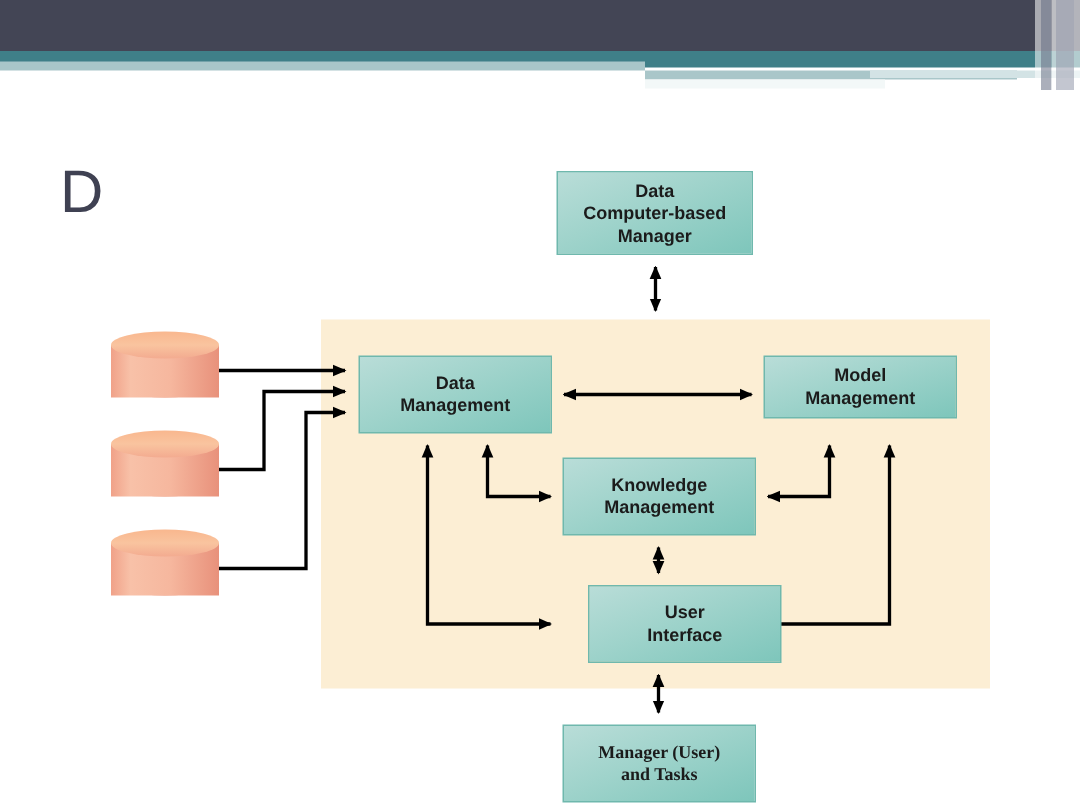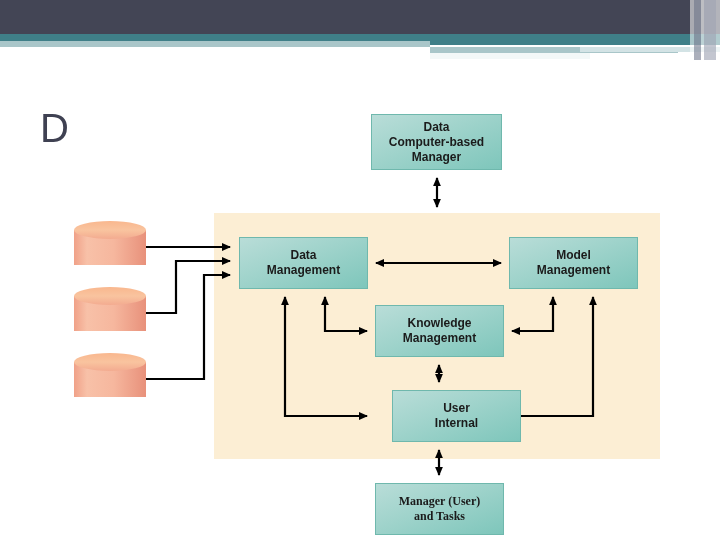--- a/index.html
+++ b/index.html
@@ -109,21 +109,21 @@
     font-size: 12px;
     font-weight: bold;
     color: #1b1b1b;
     line-height: 1.25;
     box-sizing: border-box;
   }
   .node span { display: block; }
 
   #node-other       { left: 371px; top: 54px;  width: 131px; height: 56px; }
   #node-data-mgmt   { left: 239px; top: 177px; width: 129px; height: 52px; }
-  #node-model-mgmt  { left: 509px; top: 177px; width: 129px; height: 52px; }
+  #node-model-mgmt  { left: 509px; top: 177px; width: 129px; height: 42px; }
   #node-knowledge   { left: 375px; top: 245px; width: 129px; height: 52px; text-align: center; }
   #node-user-iface  { left: 375px; top: 330px; width: 129px; height: 52px; margin-left: 17px; }
   #node-manager     { left: 375px; top: 423px; width: 129px; height: 52px; font-family: Liberation Serif, serif; }
 
   
   .cylinder {
     position: absolute;
     width: 72px;
     height: 52px;
   }
@@ -269,21 +269,21 @@
   <div class="node" id="node-knowledge">
     <div>
       <span>Knowledge</span>
       <span>Management</span>
     </div>
   </div>
 
   <div class="node" id="node-user-iface">
     <div>
       <span>User</span>
-      <span>Internal</span>
+      <span>Interface</span>
     </div>
   </div>
 
   <div class="node" id="node-manager">
     <div>
       <span>Manager (User)</span>
       <span>and Tasks</span>
     </div>
   </div>
 

